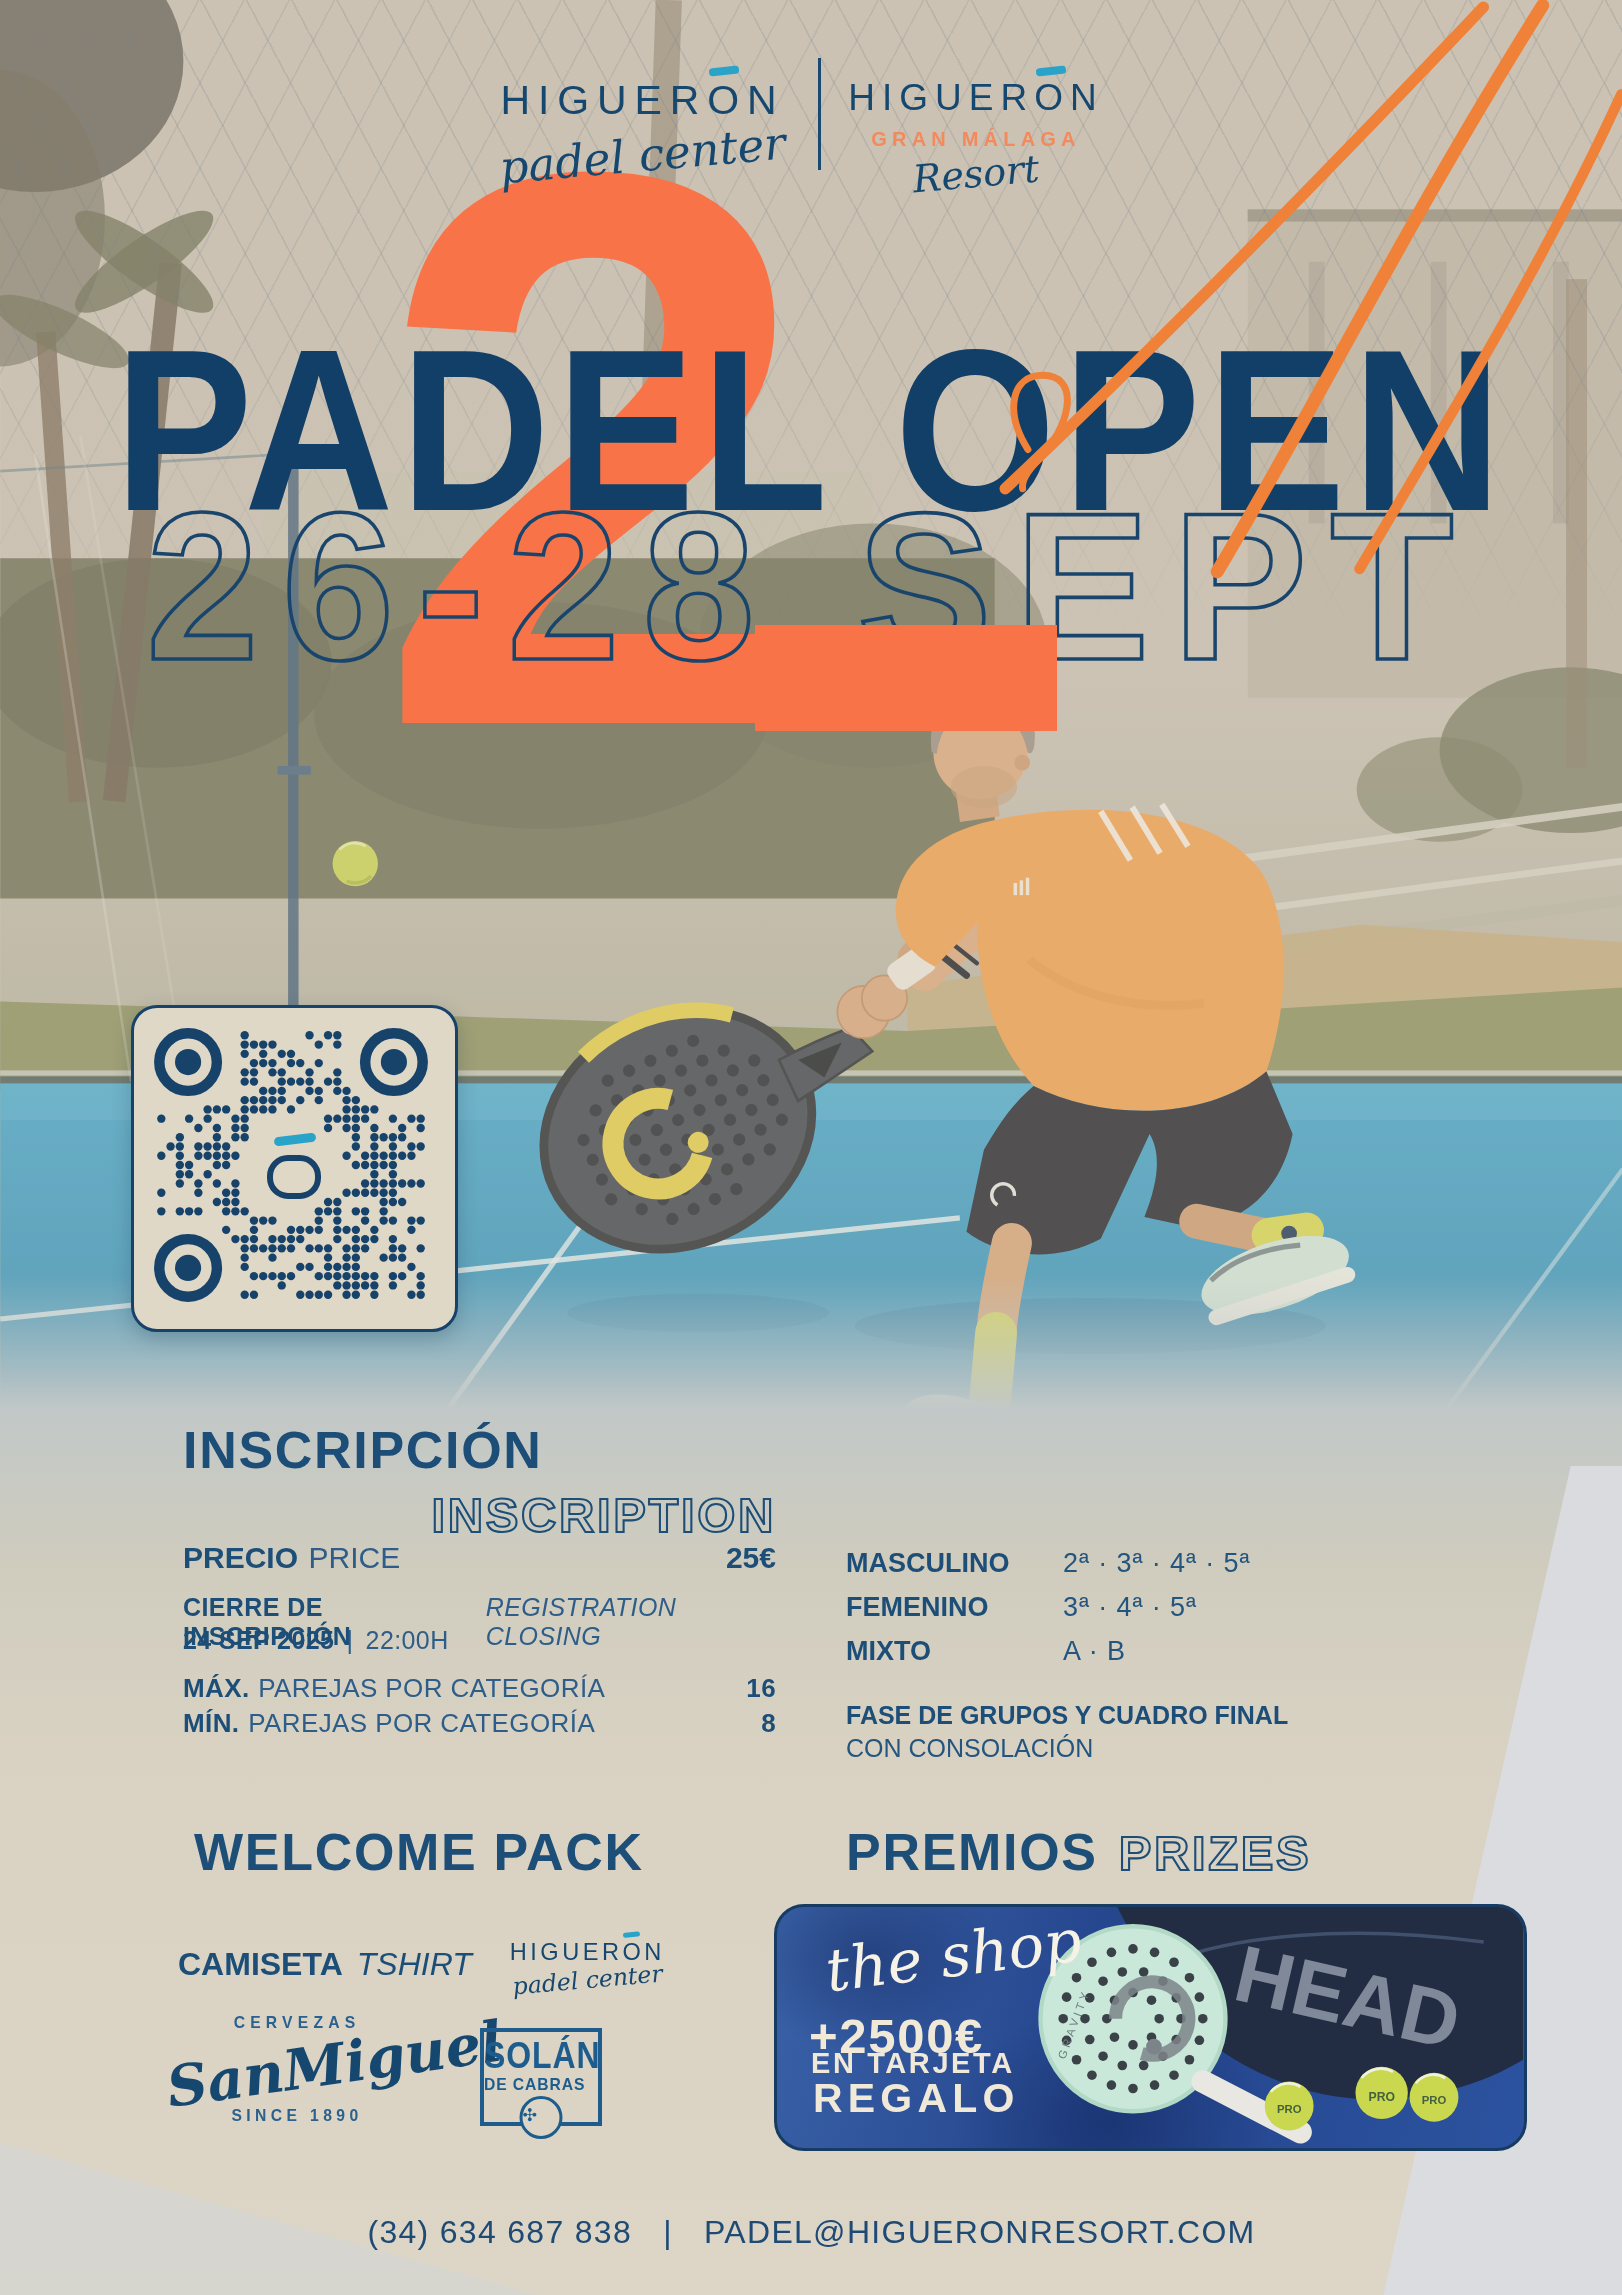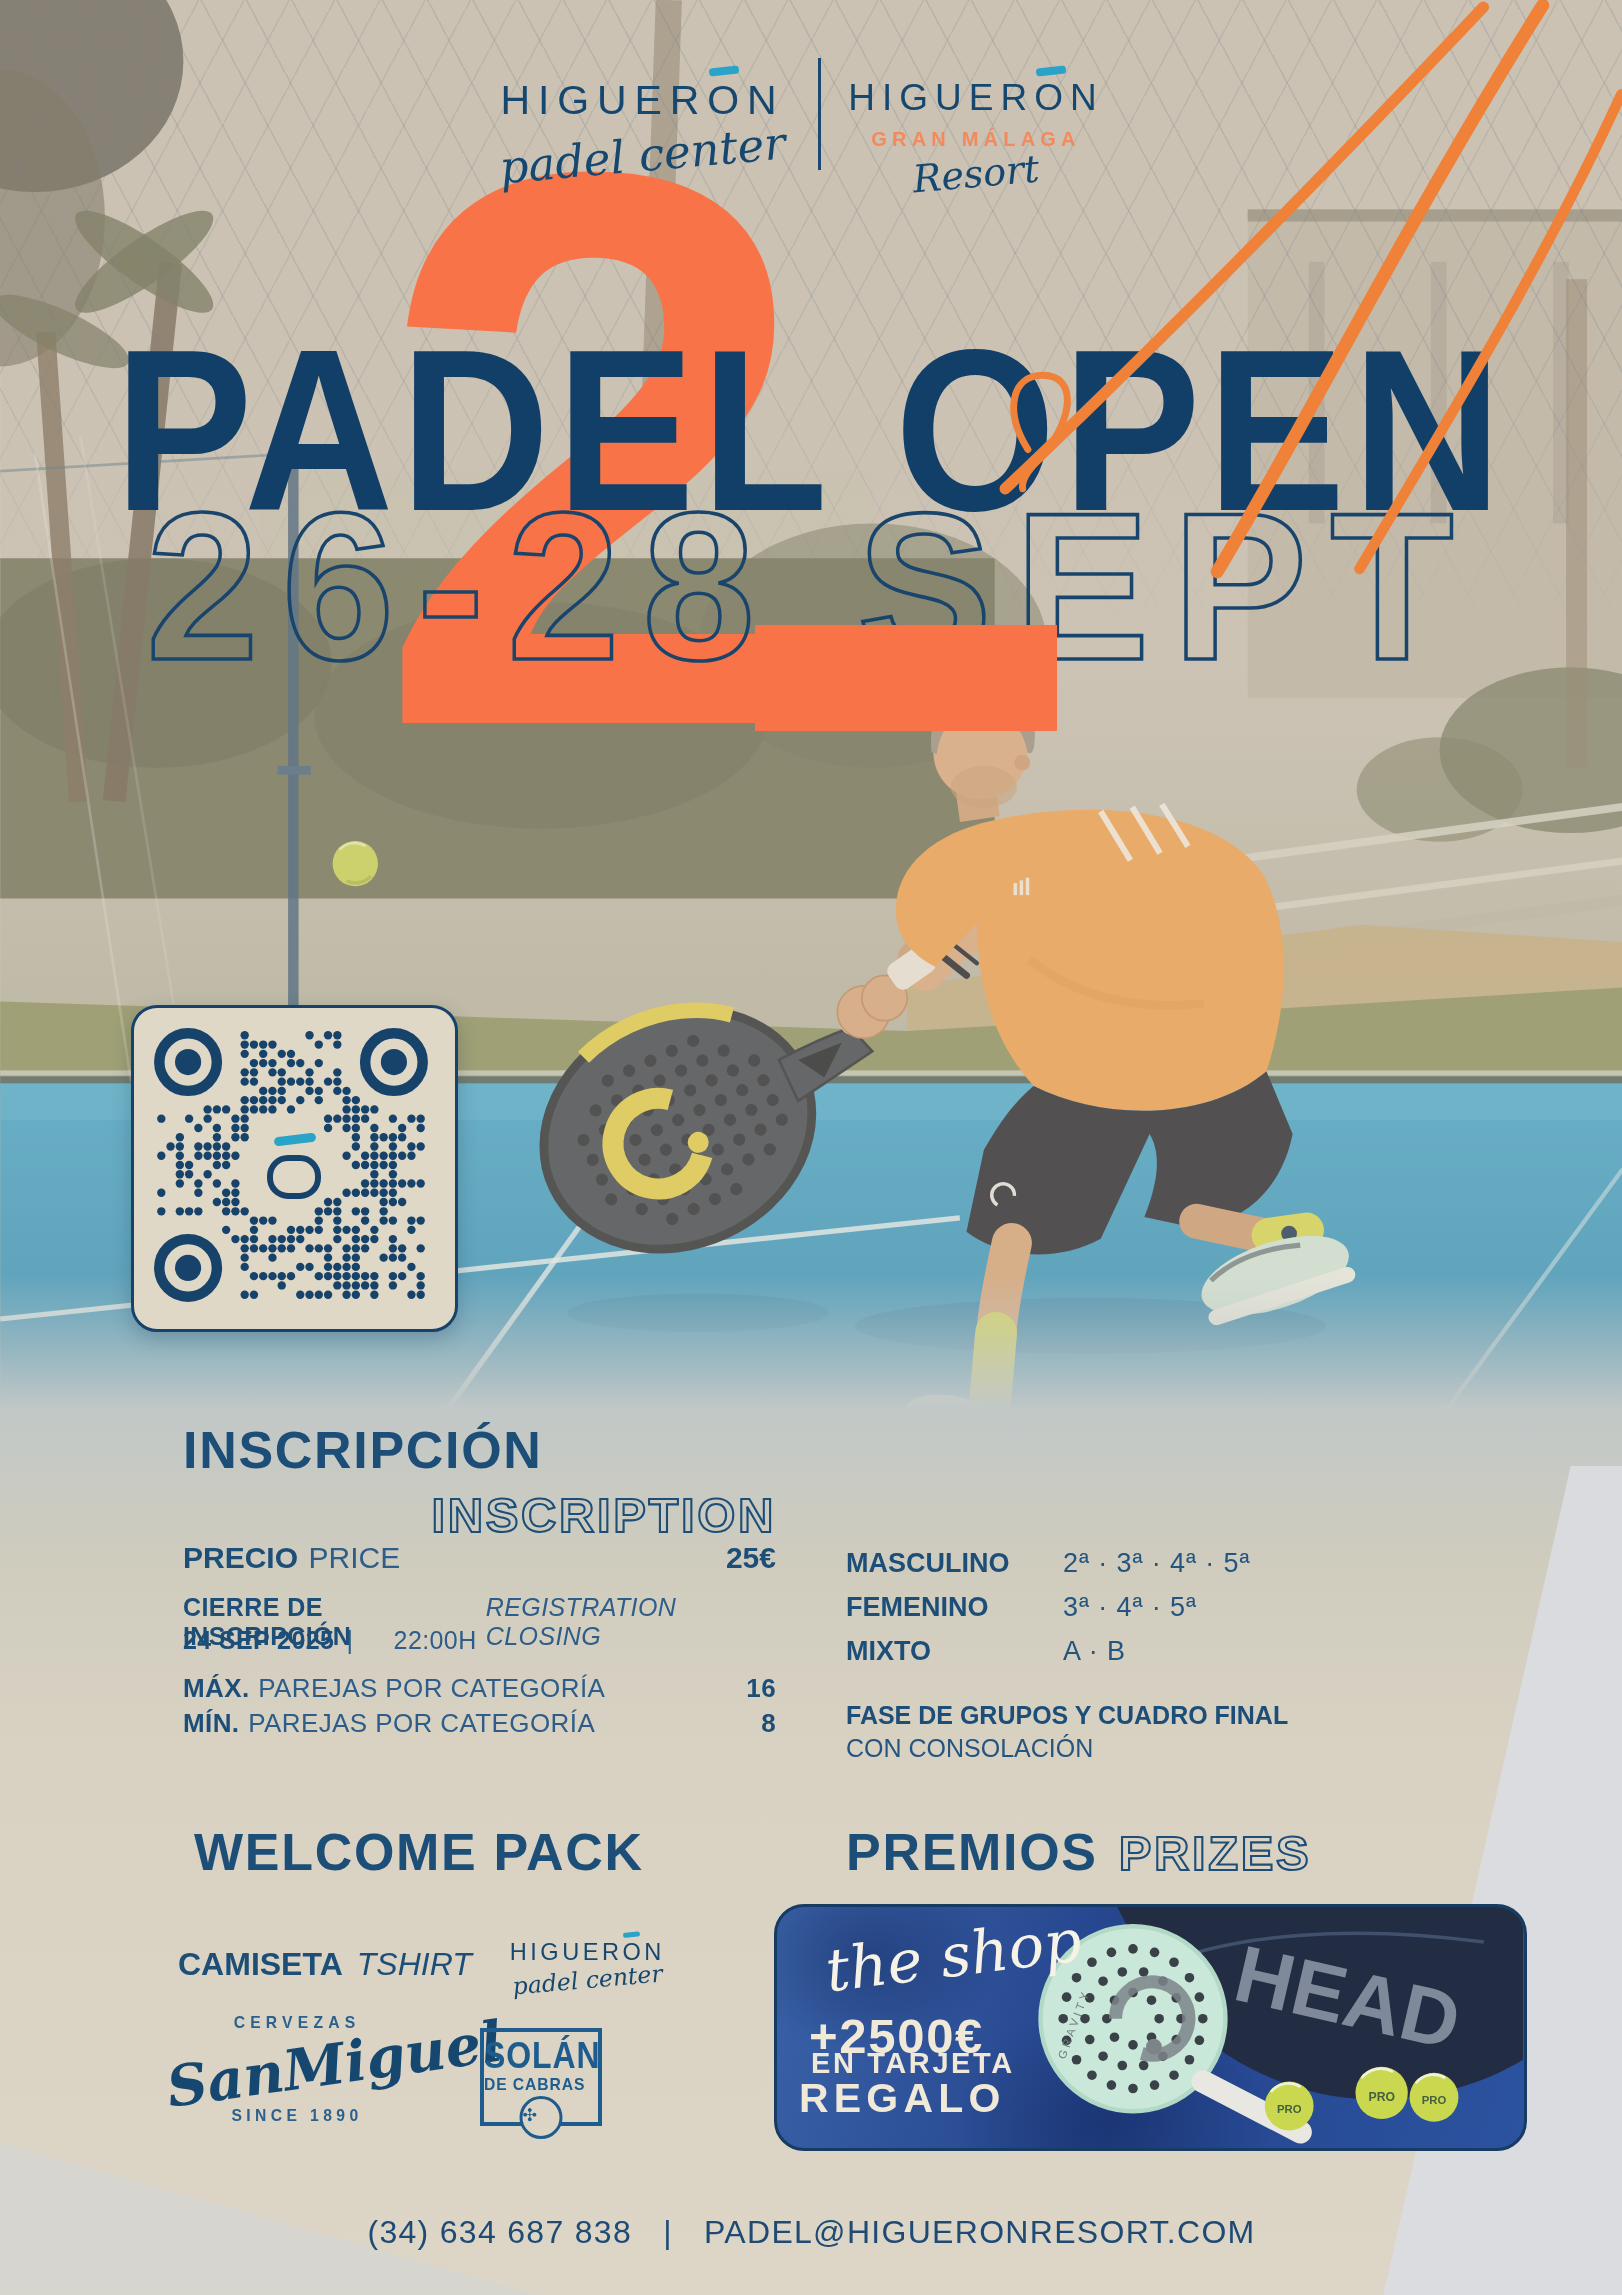--- a/index.html
+++ b/index.html
@@ -71,21 +71,21 @@
   .col{z-index:20;color:var(--heading);}
   .sec-title{font-size:52px;font-weight:bold;letter-spacing:1.7px;color:#1d4e78;white-space:nowrap;}
   .sec-sub{font-size:49px;font-weight:bold;letter-spacing:2.6px;color:transparent;
     -webkit-text-stroke:2.1px #1d4e78;white-space:nowrap;}
   .left-col{left:183px;width:593px;}
   .right-col{left:846px;width:571px;}
   .row{display:flex;align-items:baseline;}
   .grow{flex:1;}
   .b{font-weight:bold;}
   .it{font-style:italic;}
-  .lt{color:#2d5d88;margin-left:28px;}
+  .lt{color:#2d5d88;}
   .price-row{font-size:30px;align-items:flex-end;}
   .small-row{font-size:25px;letter-spacing:0.4px;}
   .pipe{font-weight:normal;color:#2d5d88;padding:0 12.2px;}
   .cat-row{font-size:27px;margin-bottom:13px;display:flex;}
   .cat-label{width:174px;font-weight:bold;}
   .cat-val{letter-spacing:0.9px;color:#24557f;margin-left:43px;}
   .note1{font-size:25px;font-weight:bold;}
   .note2{font-size:25px;color:#24557f;}
 
   
@@ -103,21 +103,21 @@
     background:
       radial-gradient(192px 140px at 12% 20%,rgba(10,25,70,.35),transparent 70%),
       radial-gradient(227px 174px at 45% 90%,rgba(8,20,60,.30),transparent 70%),
       linear-gradient(105deg,#3a62a8,#24448c 45%,#2c53a0);}
   .shop-script{position:absolute;left:48px;top:14px;font-size:59px;color:#f6f2e6;
     transform:rotate(-7deg);z-index:3;}
   .shop-amount{position:absolute;left:32px;top:101px;font-size:49px;font-weight:bold;
     letter-spacing:1.7px;color:var(--cream);z-index:3;}
   .shop-line2{position:absolute;left:34px;top:140px;font-size:29px;font-weight:bold;
     letter-spacing:2.6px;color:var(--cream);z-index:3;}
-  .shop-line3{position:absolute;left:22px;top:168px;font-size:41px;font-weight:bold;
+  .shop-line3{position:absolute;left:36px;top:168px;font-size:41px;font-weight:bold;
     letter-spacing:5.2px;color:var(--cream);z-index:3;}
   .banner-art{position:absolute;left:0;top:0;z-index:2;}
 
   
   .beer-logo{left:166px;top:2014px;width:262px;z-index:20;text-align:center;color:var(--steel);}
   .beer-top{font-size:15.7px;font-weight:bold;letter-spacing:5.2px;}
   .beer-name{font-size:56px;font-weight:bold;transform:rotate(-8deg);margin:3.5px 0 1.7px;}
   .beer-bottom{font-size:15.7px;font-weight:bold;letter-spacing:4.4px;margin-top:5.2px;}
   .water-logo{left:480px;top:2028px;width:122px;height:98px;z-index:20;border:4.4px solid #1d5c8c;
     box-sizing:border-box;text-align:left;color:#1d5c8c;}

